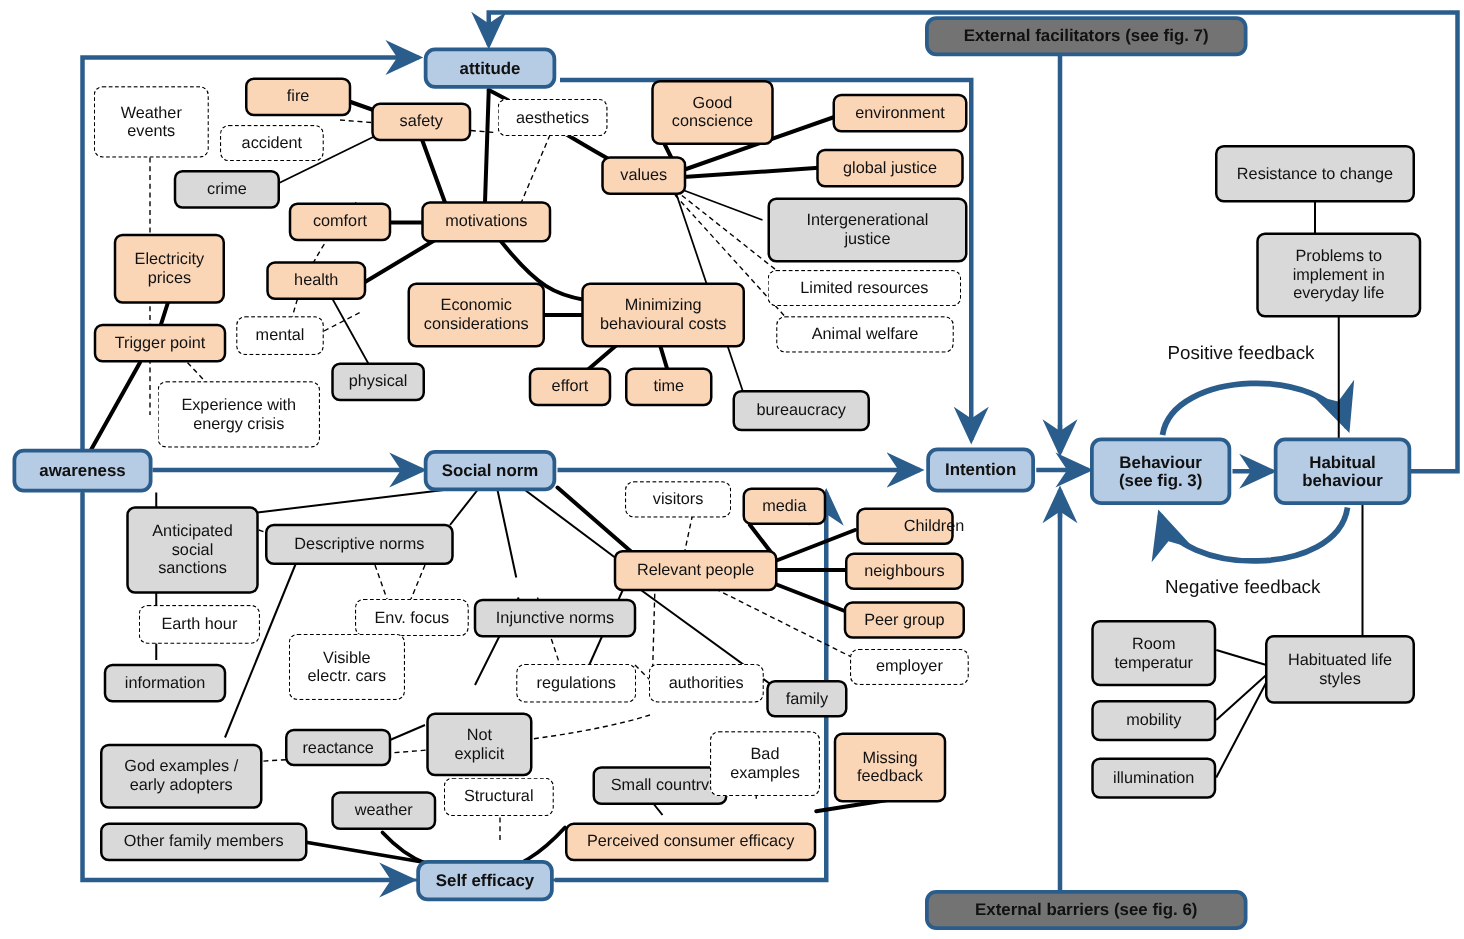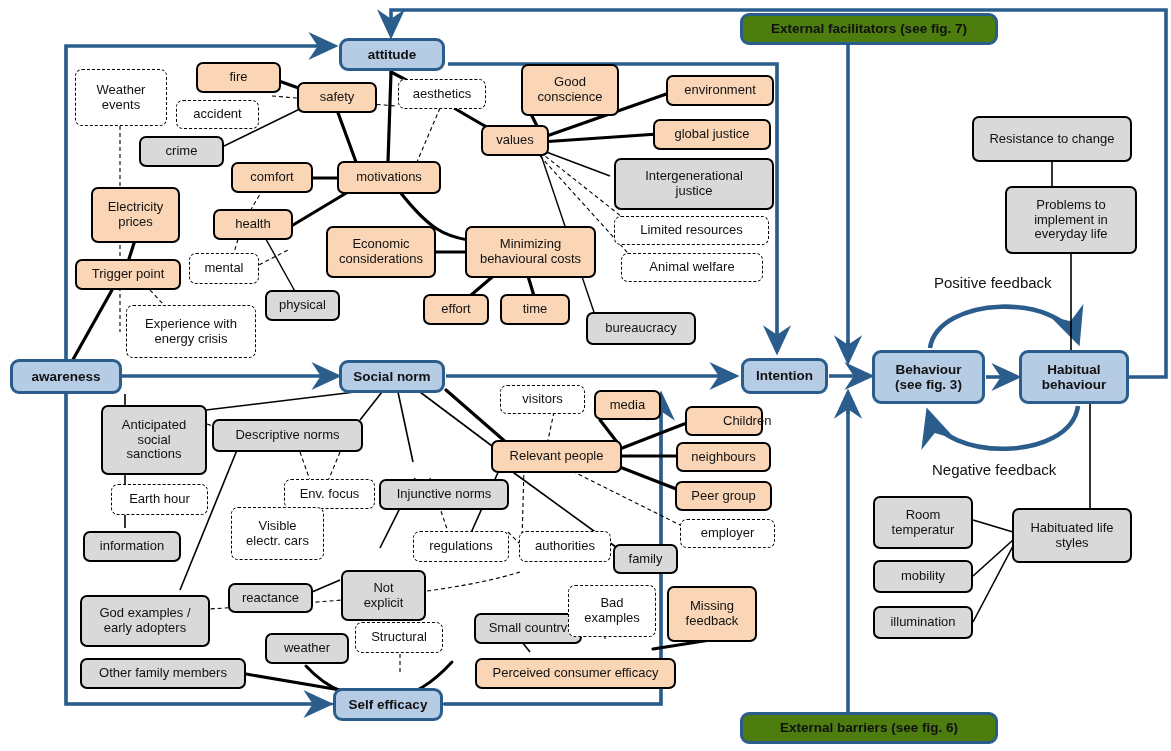--- a/index.html
+++ b/index.html
@@ -5,21 +5,21 @@
   html,body{margin:0;padding:0;background:#ffffff;}
   body{font-family:"Liberation Sans",sans-serif;}
   #stage{position:relative;width:1171px;height:751px;background:#fff;overflow:hidden;}
   svg#wires{position:absolute;left:0;top:0;width:1171px;height:751px;pointer-events:none;}
   .node{position:absolute;box-sizing:border-box;display:flex;align-items:center;justify-content:center;
         text-align:center;line-height:1.12;color:#111;border-radius:7px;padding:2px 4px;z-index:5;}
   .n-orange{background:#fad6b7;border:2.6px solid #000;font-size:13px;}
   .n-gray{background:#d9d9d9;border:2px solid #000;font-size:13px;}
   .n-dash{background:#ffffff;border:1.6px dashed #000;font-size:13px;}
   .n-blue{background:#b6cbe4;border:3px solid #2b5d8c;font-size:13.5px;font-weight:bold;border-radius:9px;}
-  .n-blue-wide{background:#4d7c0f;border:3px solid #2b5d8c;font-size:13.5px;font-weight:bold;border-radius:9px;}
+  .n-blue-wide{background:#737373;border:3px solid #2b5d8c;font-size:13.5px;font-weight:bold;border-radius:9px;}
   .fb-label{position:absolute;font-size:15px;color:#111;z-index:6;white-space:nowrap;}
   .nlabel{display:block;width:100%;}
 </style>
 </head>
 <body>
 
 <div id="stage">
 
   <svg id="wires" viewBox="0 0 1171 751">
     <defs>
@@ -354,21 +354,21 @@
     <span class="nlabel">Small countrv</span>
   </div>
   <div class="node n-dash" style="left:568px;top:585px;width:88px;height:52px;white-space:pre-line;">
     <span class="nlabel">Bad
 examples</span>
   </div>
   <div class="node n-orange" style="left:667px;top:586px;width:90px;height:56px;white-space:pre-line;">
     <span class="nlabel">Missing
 feedback</span>
   </div>
-  <div class="node n-orange" style="left:452px;top:658px;width:201px;height:31px;margin-left:23px;">
+  <div class="node n-orange" style="left:452px;top:658px;width:201px;height:31px;">
     <span class="nlabel">Perceived  consumer  efficacy</span>
   </div>
 
   <div class="node n-gray" style="left:972px;top:116px;width:160px;height:46px;">
     <span class="nlabel">Resistance to change</span>
   </div>
   <div class="node n-gray" style="left:1005px;top:186px;width:132px;height:68px;white-space:pre-line;">
     <span class="nlabel">Problems  to
 implement  in
 everyday life</span>

